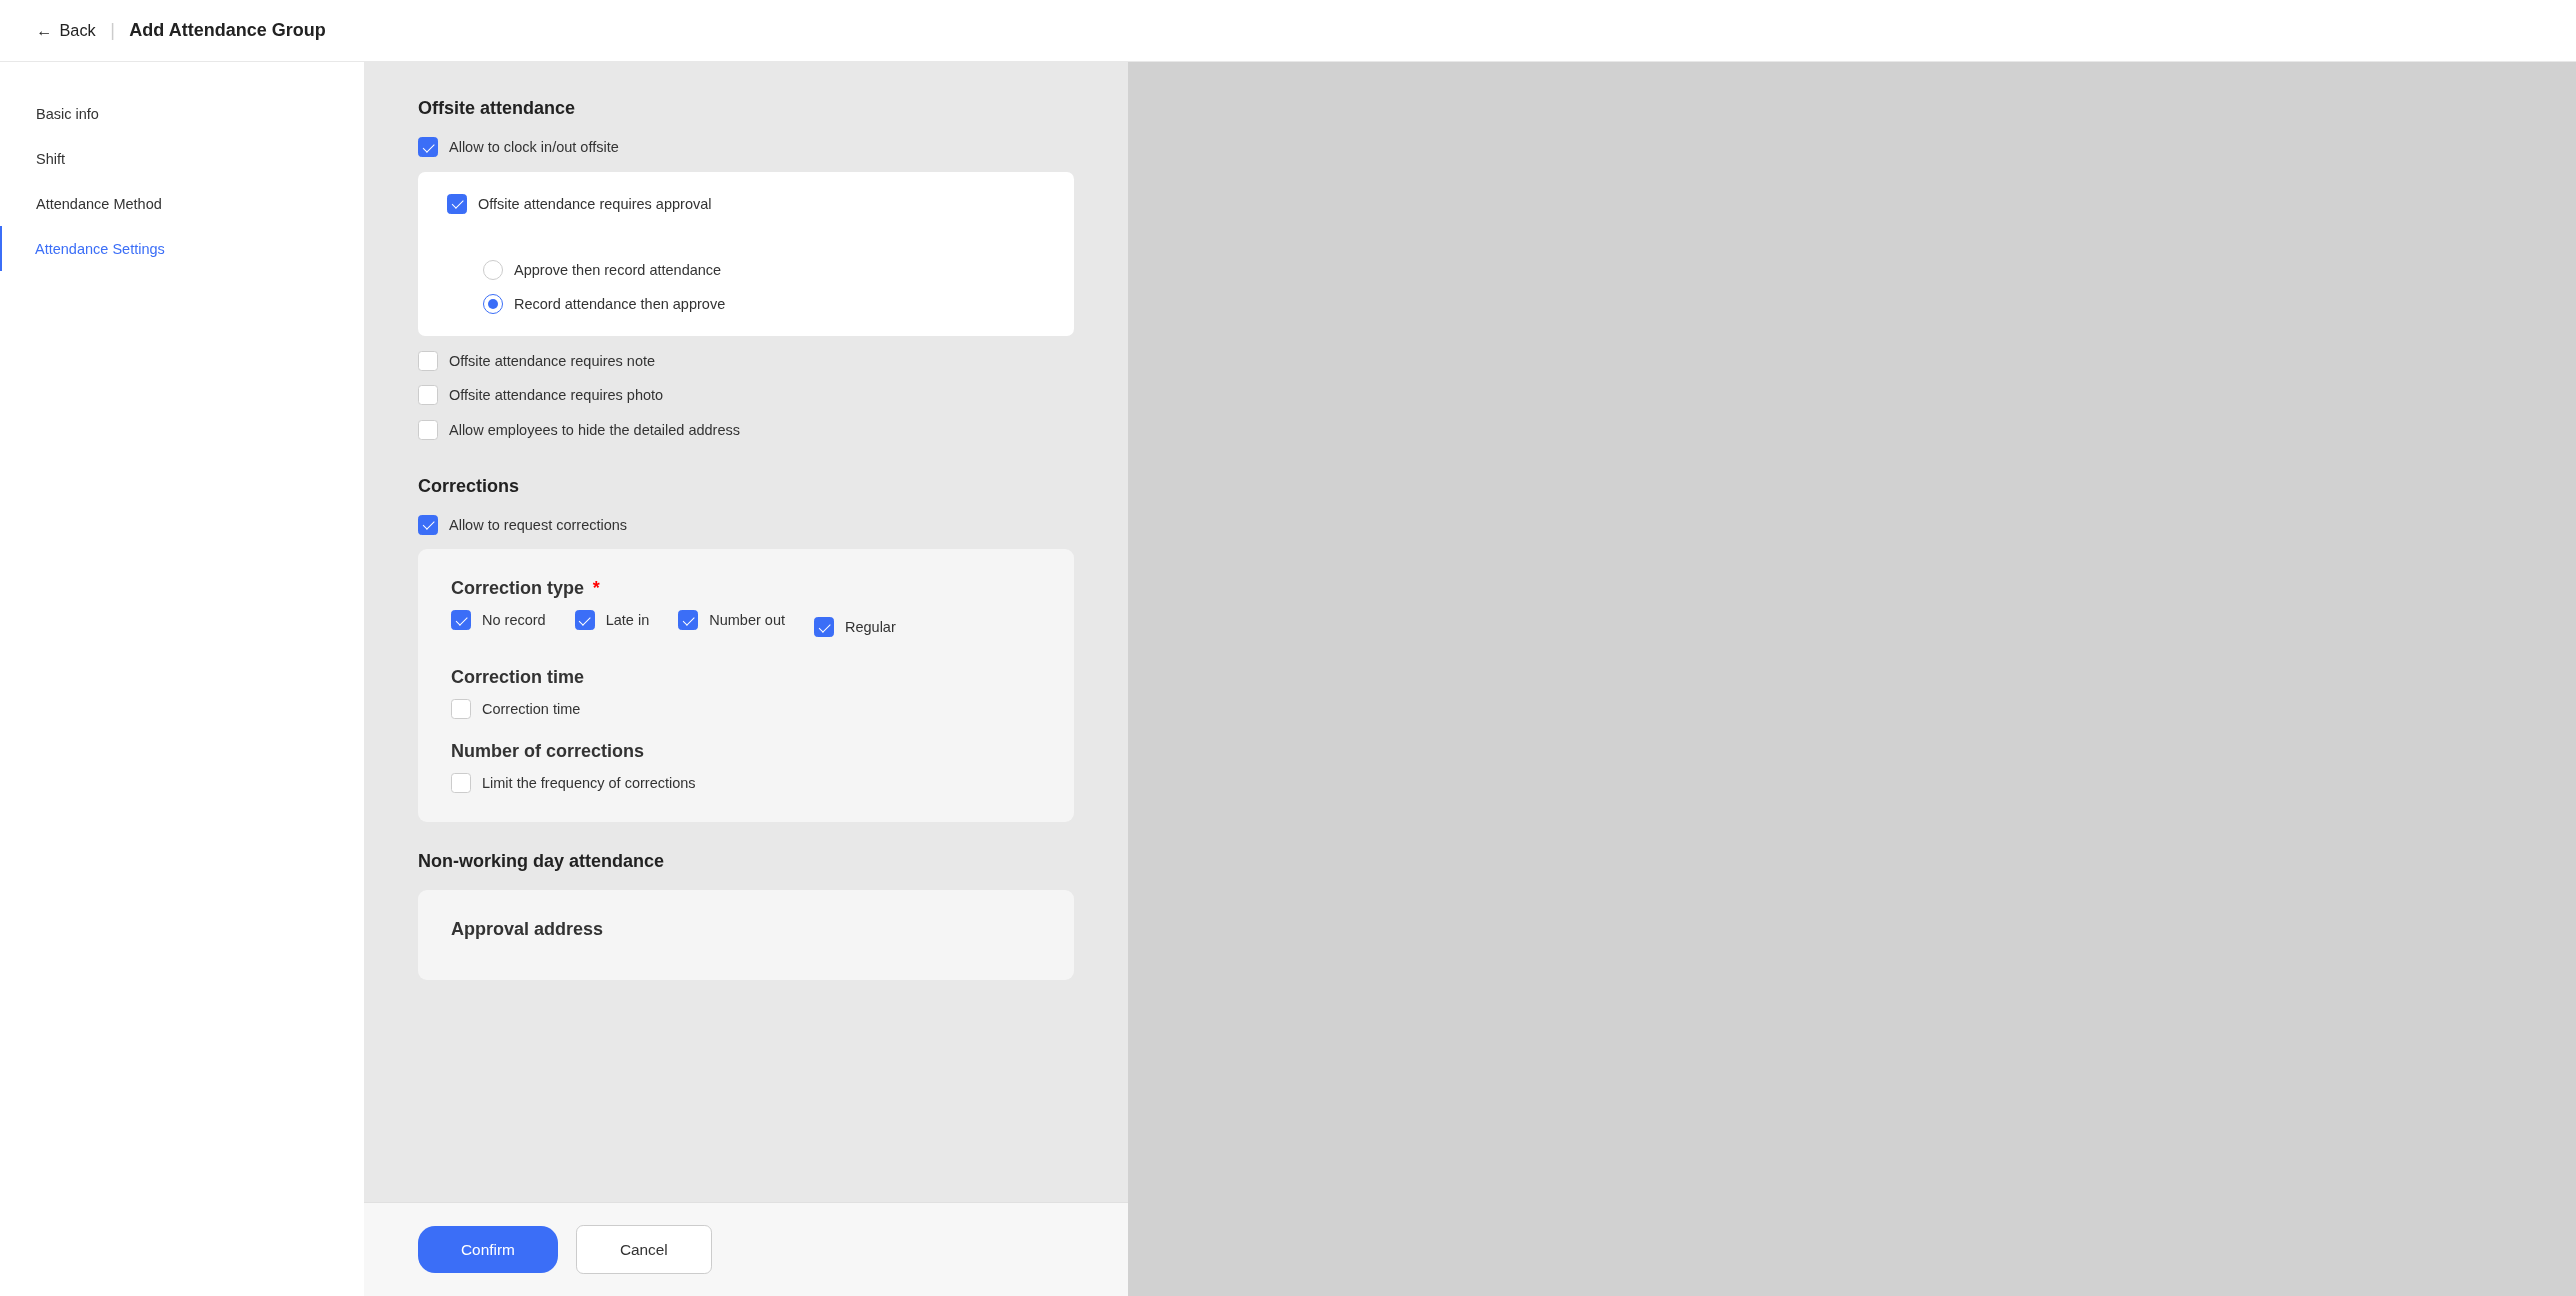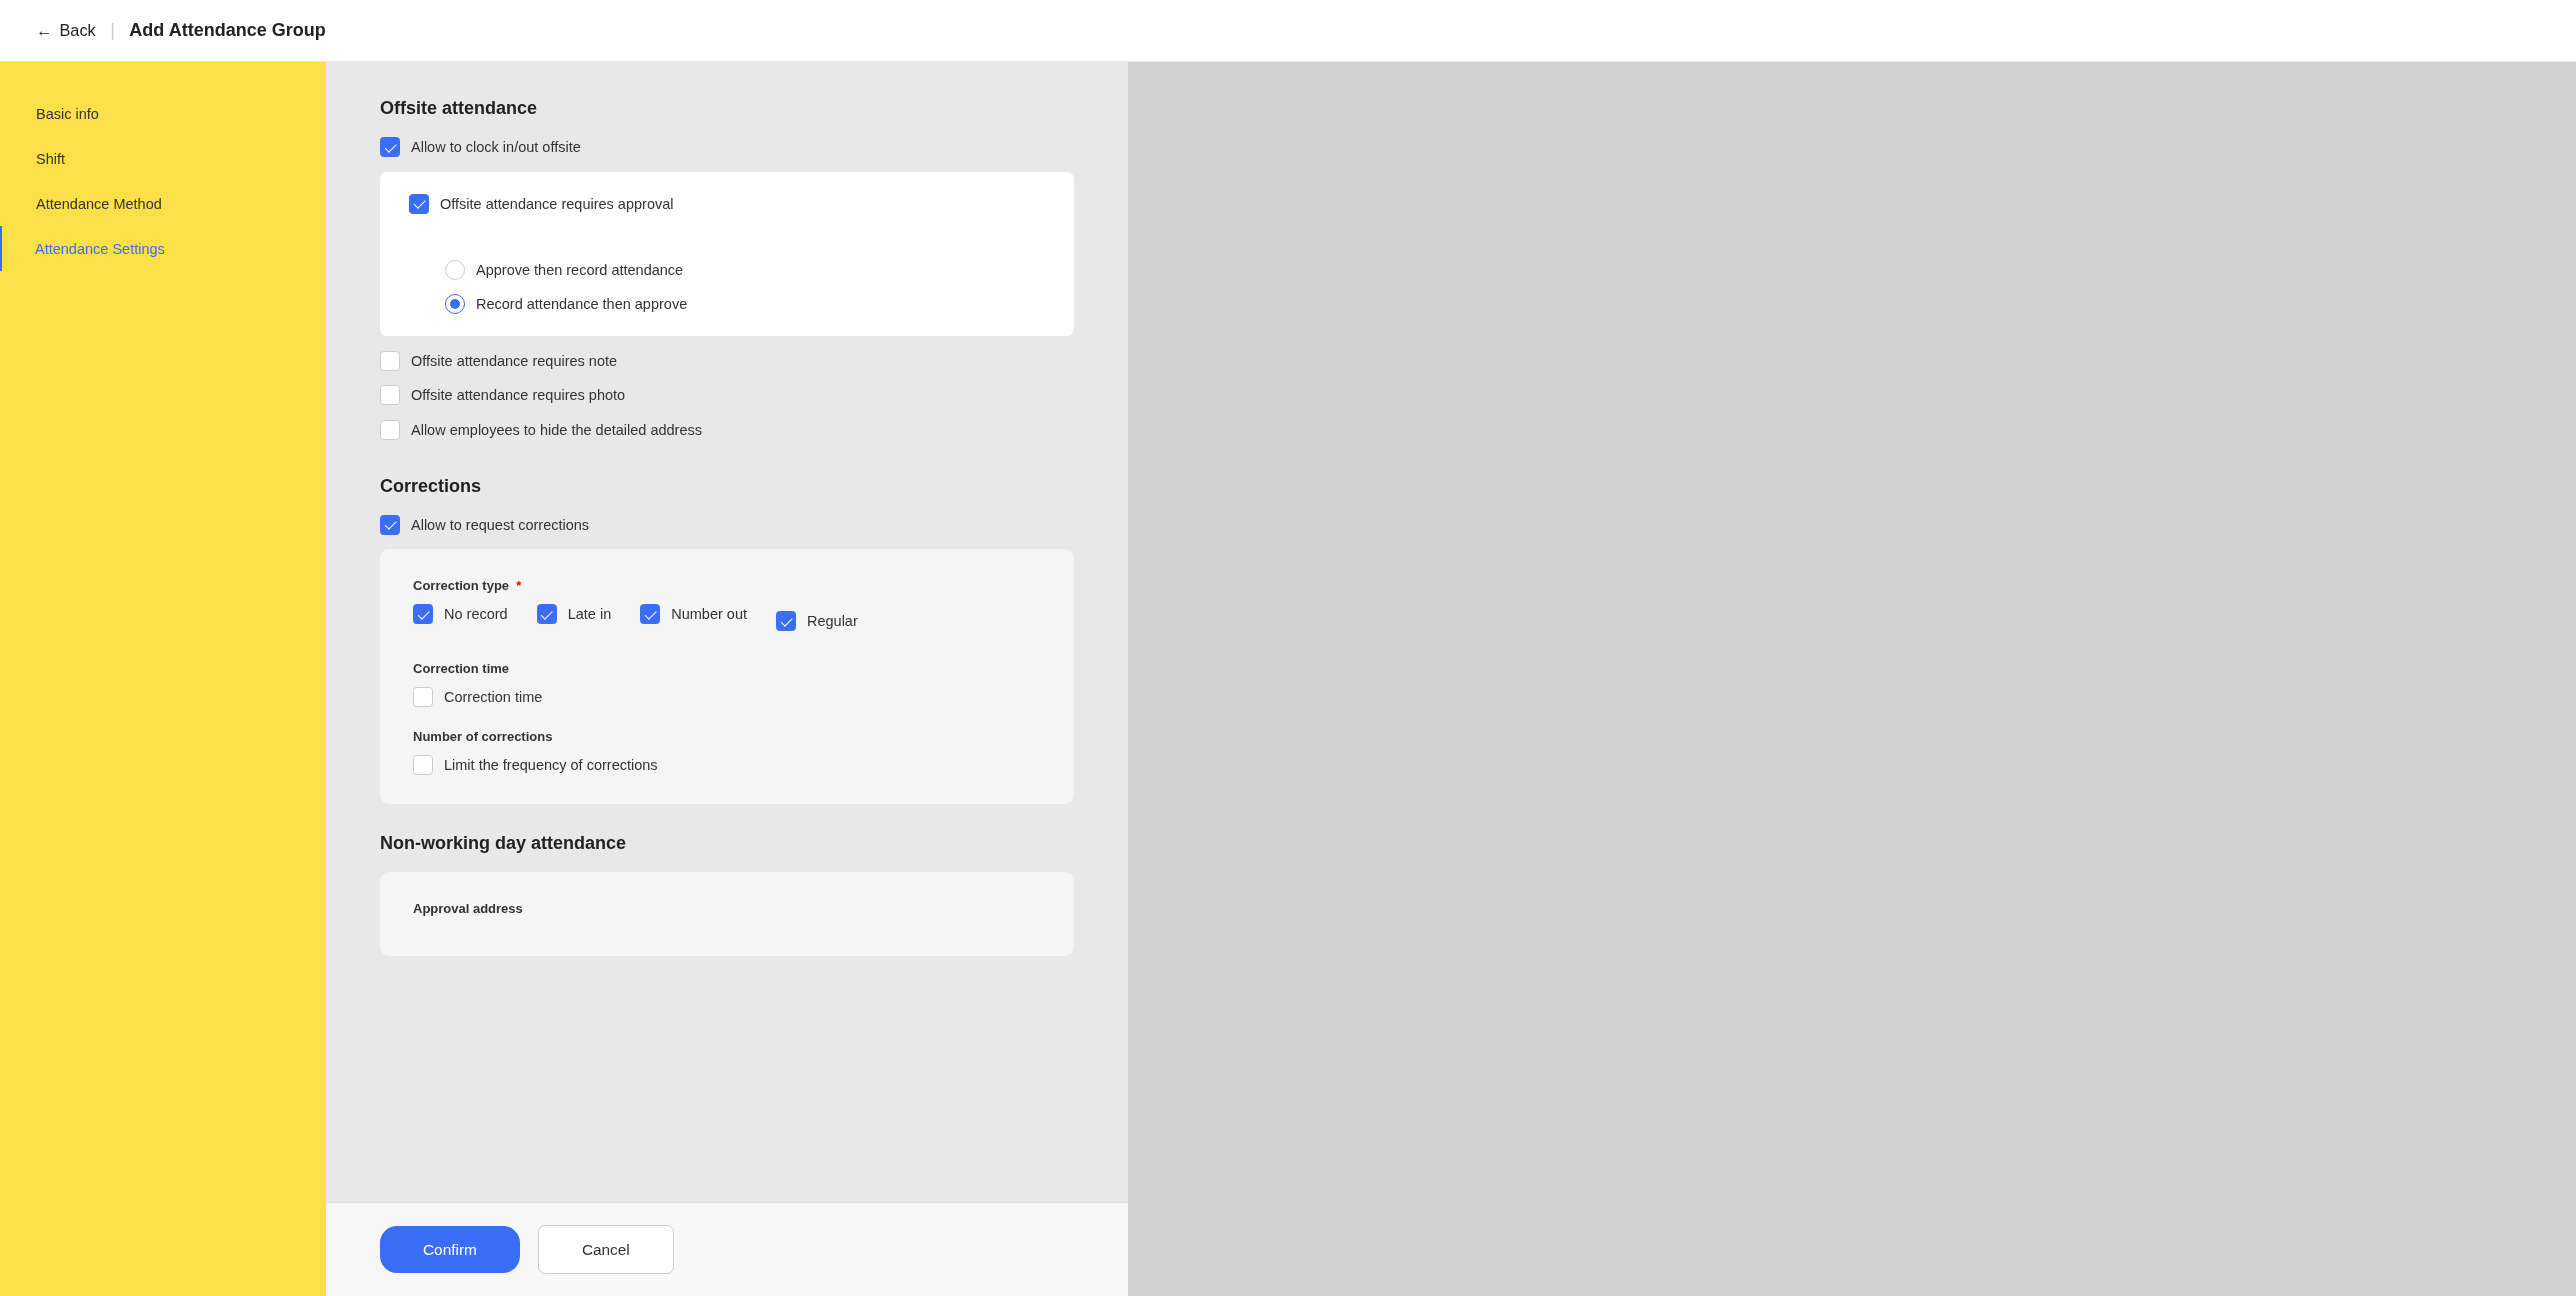--- a/index.html
+++ b/index.html
@@ -77,22 +77,22 @@
 
     
     .body {
       display: flex;
       flex: 1;
       overflow: hidden;
     }
 
     
     .sidebar {
-      width: 326px;
-      background: #fde047;
+      width: 364px;
+      background: #ffffff;
       padding: 29px 0;
       flex-shrink: 0;
     }
     .sidebar-item {
       padding: 14.5px 36px;
       font-size: 14.5px;
       color: #333;
       cursor: pointer;
     }
     .sidebar-item.active {
@@ -195,21 +195,21 @@
     
     .nested-card {
       background: #fff;
       border-radius: 7.2px;
       padding: 22px 29px;
       margin: 14.5px 0;
     }
 
     
     .sub-heading {
-      font-size: 13px;
+      font-size: 18px;
       font-weight: 600;
       color: #333;
       margin-bottom: 11px;
     }
     .required-asterisk {
       color: red;
       margin-left: 3.6px;
     }
 
     

